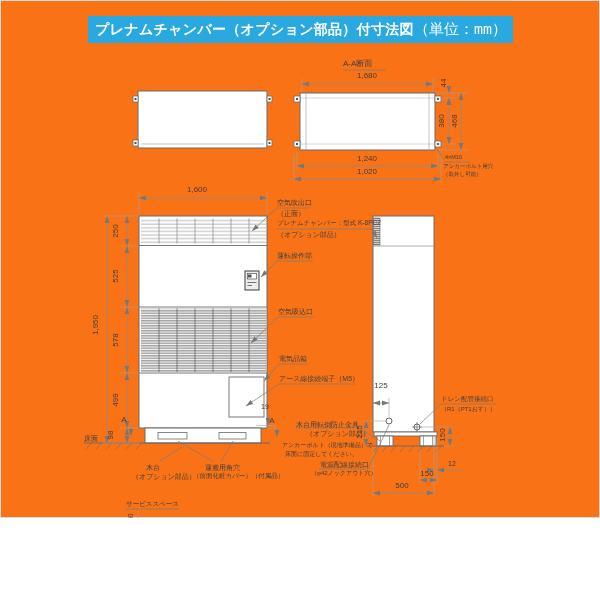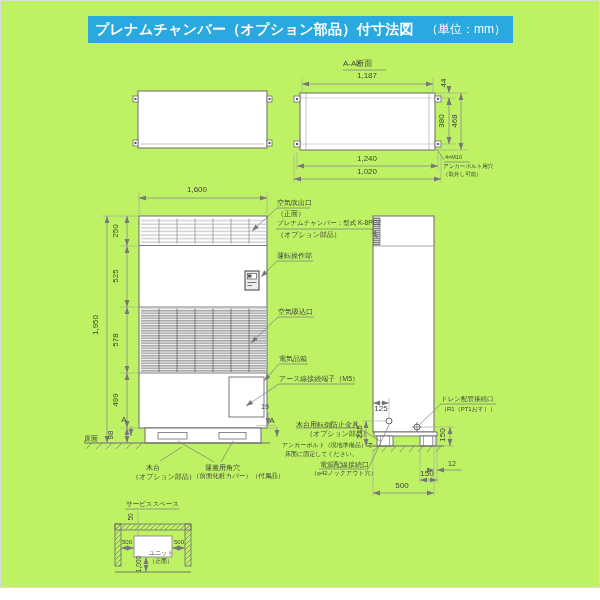--- a/index.html
+++ b/index.html
@@ -1,21 +1,21 @@
 <!DOCTYPE html>
 <html><head>
 <meta charset="utf-8">
 <style>
   html,body{margin:0;padding:0;background:#fff;}
-  .page{position:relative;width:600px;height:588px;background:#bef264;overflow:hidden;
+  .page{position:relative;width:600px;height:518px;background:#f97316;overflow:hidden;
         font-family:"Liberation Sans","DejaVu Sans",sans-serif;box-shadow:inset 0 0 0 1px #dcdcdc;}
   .header{position:absolute;left:88px;top:16px;width:425px;height:27px;display:flex;
           align-items:center;justify-content:space-between;padding:0 7px;box-sizing:border-box;}
   .header .ttl{color:#fff;font-weight:bold;font-size:14px;letter-spacing:.3px;white-space:nowrap;}
-  .header .unit{color:#fff;font-size:12px;white-space:nowrap;}
+  .header .unit{color:#fff;font-size:15px;white-space:nowrap;font-family:Liberation Mono, monospace;}
   svg{position:absolute;left:0;top:0;}
   .t,.c,.v{position:absolute;color:#3f3f3f;white-space:nowrap;line-height:1;}
   .c{transform:translate(-50%,-50%);}
   .v{transform:translate(-50%,-50%) rotate(-90deg);}
   .f8{font-size:8px;} .f7{font-size:7px;} .f65{font-size:6.5px;}
   .f6{font-size:6px;} .f55{font-size:5.5px;}
 </style>
 </head>
 <body>
 
@@ -199,21 +199,21 @@
       <rect x="134" y="536" width="38" height="21" fill="#fff" stroke="#8a8a8a" stroke-width="0.9"></rect>
     </g>
   </svg>
 
   <div class="header" style="background:#29a9e0;">
     <span class="ttl">プレナムチャンバー（オプション部品）付寸法図</span>
     <span class="unit">（単位：mm）</span>
   </div>
 
   <span class="t f8" style="left:343px;top:60px;">A-A断面</span>
-  <span class="c f8" style="left:367px;top:76px;">1,187</span>
+  <span class="c f8" style="left:367px;top:76px;">1,680</span>
   <span class="v f8" style="left:444px;top:83px;">44</span>
   <span class="v f8" style="left:442px;top:121px;">380</span>
   <span class="v f8" style="left:455px;top:121px;">468</span>
   <span class="c f8" style="left:367px;top:159px;">1,240</span>
   <span class="c f8" style="left:367px;top:172px;">1,020</span>
   <span class="t f55" style="left:445px;top:155px;">4×M10</span>
   <span class="t f55" style="left:443px;top:164px;">アンカーボルト用穴</span>
   <span class="t f55" style="left:443px;top:172px;">（取外し可能）</span>
 
   <span class="c f8" style="left:197px;top:190px;">1,600</span>
@@ -233,21 +233,21 @@
   <span class="t f7" style="left:277px;top:252px;">運転操作部</span>
   <span class="t f7" style="left:278px;top:308px;">空気吸込口</span>
   <span class="t f7" style="left:279px;top:355px;">電気品箱</span>
   <span class="t f7" style="left:279px;top:375px;">アース線接続端子（M5）</span>
   <span class="t f7" style="left:84px;top:435px;">床面</span>
   <span class="t f7" style="left:146px;top:464px;">木台</span>
   <span class="t f7" style="left:132px;top:473px;">（オプション部品）</span>
   <span class="t f7" style="left:205px;top:464px;">運搬用角穴</span>
   <span class="t f65" style="left:193px;top:473px;">（前面化粧カバー）（付属品）</span>
 
-  <span class="c f8" style="left:381px;top:409px;">125</span>
+  <span class="c f8" style="left:381px;top:386px;">125</span>
   <span class="v f8" style="left:360px;top:432px;">215</span>
   <span class="v f8" style="left:443px;top:435px;">150</span>
   <span class="c f7" style="left:452px;top:463px;">12</span>
   <span class="c f8" style="left:427px;top:474px;">150</span>
   <span class="c f8" style="left:402px;top:486px;">500</span>
   <span class="t f7" style="left:296px;top:421px;">木台用転倒防止金具</span>
   <span class="t f7" style="left:306px;top:430px;">（オプション部品）</span>
   <span class="t f6" style="left:282px;top:442px;">アンカーボルト（現地準備品）で</span>
   <span class="t f6" style="left:285px;top:451px;">床面に固定してください。</span>
   <span class="t f7" style="left:320px;top:461px;">電源配線接続口</span>

